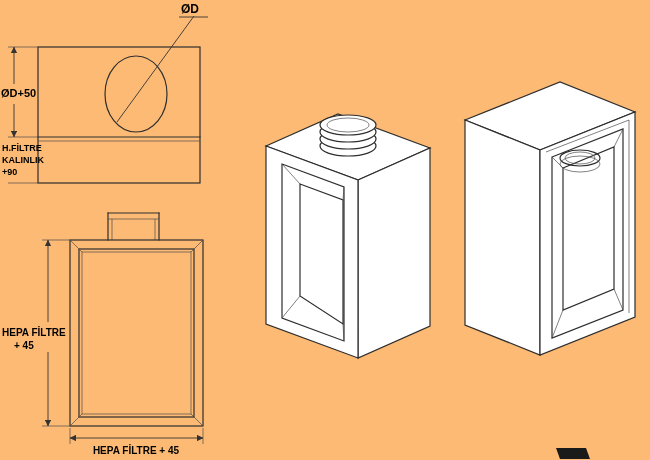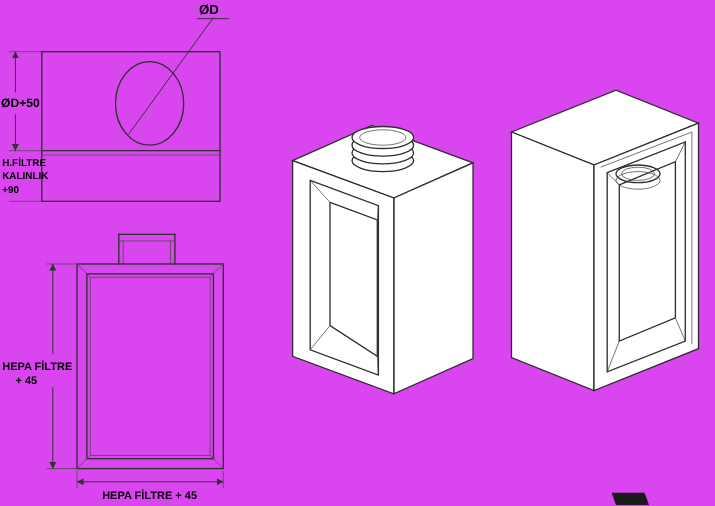--- a/index.html
+++ b/index.html
@@ -1,16 +1,16 @@
 <!DOCTYPE html>
 <html><head>
 <meta charset="utf-8">
 <style>
   html,body{margin:0;padding:0;background:#ffffff;}
-  .canvas{position:relative;width:650px;height:460px;background:#d946ef;overflow:hidden;}
+  .canvas{position:relative;width:650px;height:460px;background:#fdba74;overflow:hidden;}
   svg{position:absolute;left:0;top:0;}
   .s{stroke:#2e2e2e;stroke-width:1.2;fill:none;stroke-linejoin:miter;stroke-linecap:square;}
   .f{stroke:#2e2e2e;stroke-width:1.2;fill:#ffffff;stroke-linejoin:miter;}
   .t{stroke:#4a4a4a;stroke-width:0.7;fill:none;}
   .d{stroke:#333333;stroke-width:0.9;fill:none;}
   .lbl{font-family:"Liberation Sans",sans-serif;font-weight:700;fill:#000000;}
 </style>
 </head>
 <body>
 

